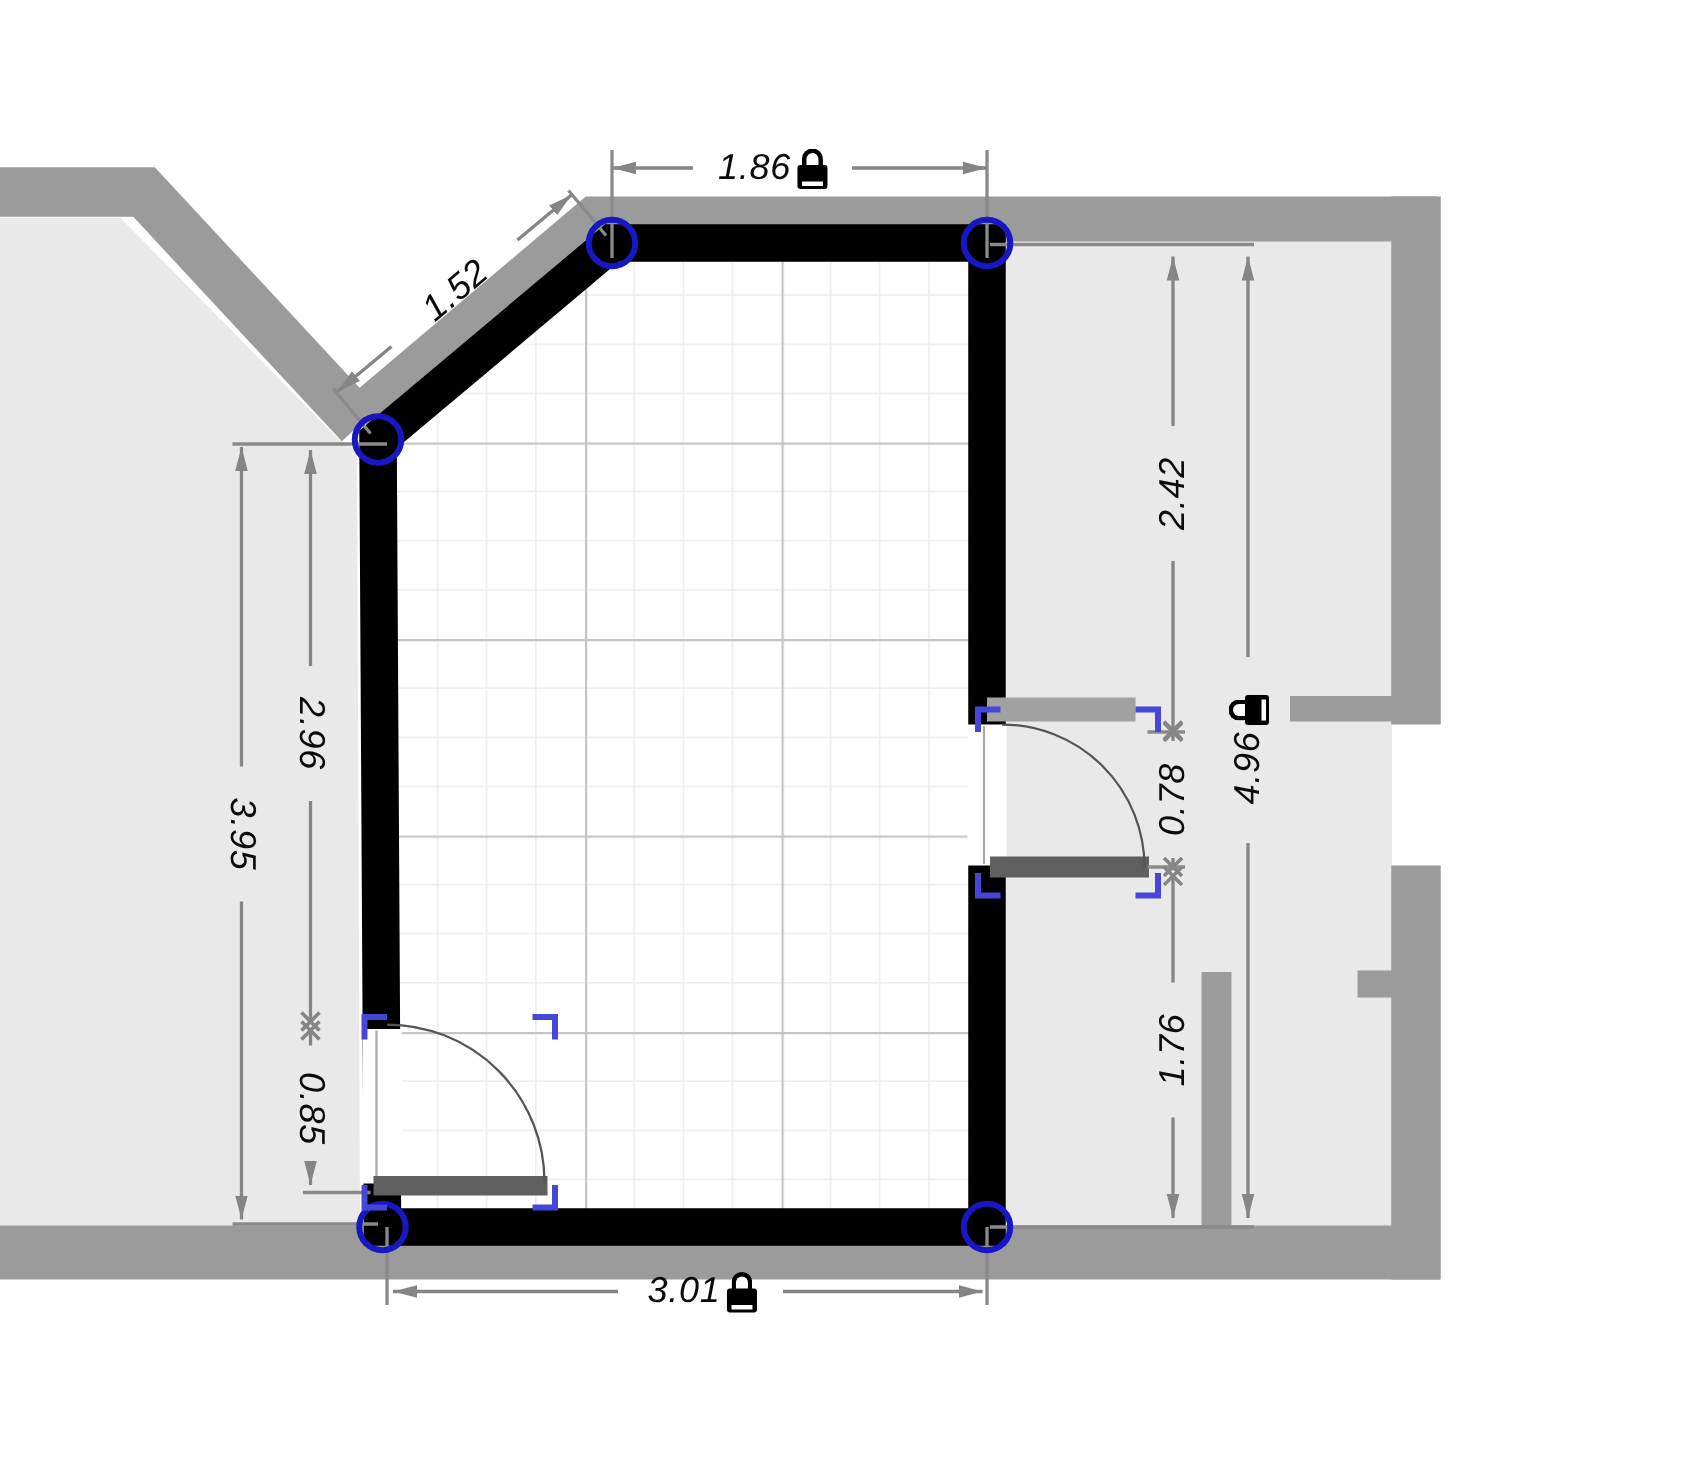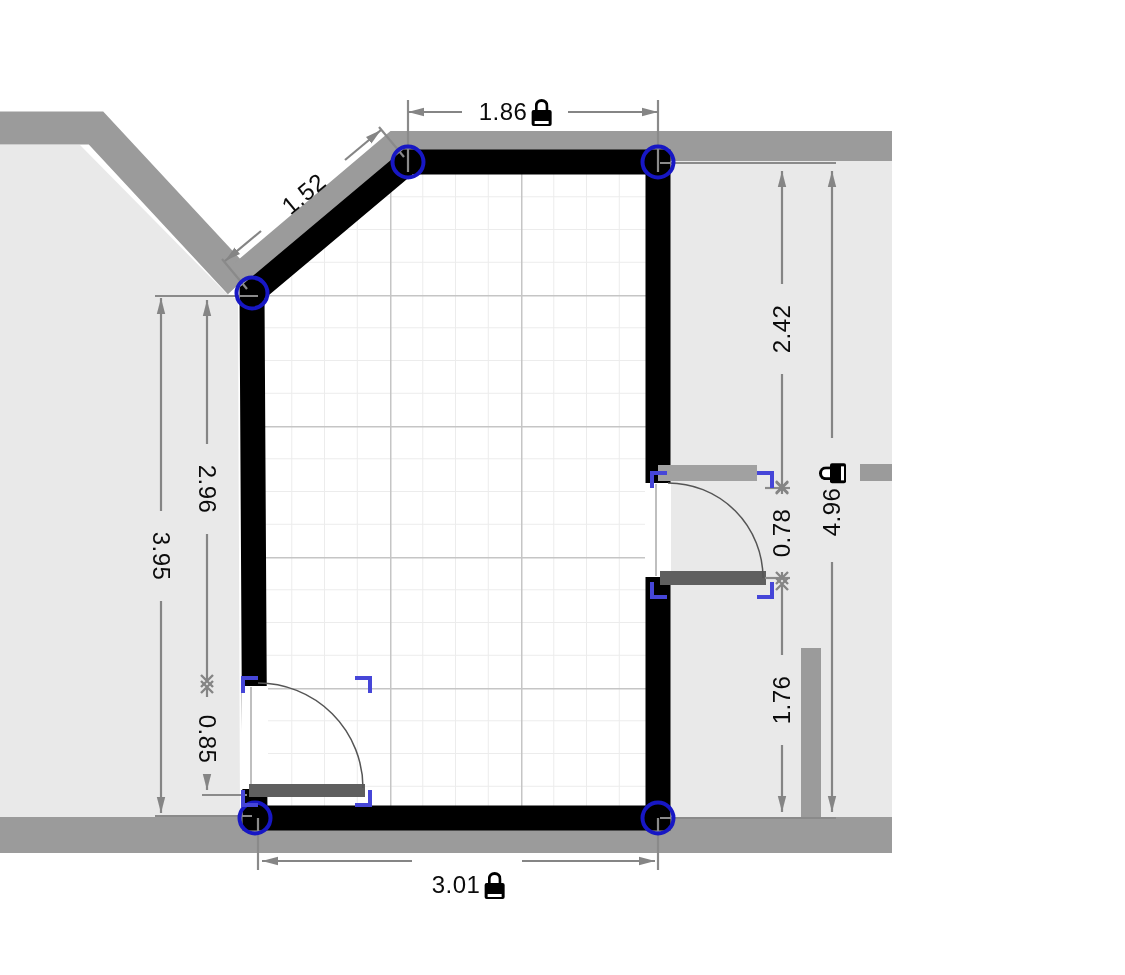--- a/index.html
+++ b/index.html
@@ -1,17 +1,17 @@
 <!DOCTYPE html>
 <html><head>
 <meta charset="utf-8">
 <style>
   html,body{margin:0;padding:0;background:#fff;}
-  #canvas{position:relative;width:892px;height:975px;background:#ffffff;overflow:hidden;
-          font-family:"Liberation Sans", sans-serif;}
+  #canvas{position:relative;width:1125px;height:975px;background:#ffffff;overflow:hidden;
+          font-family:"Liberation Sans", sans-serif;font-style:italic;}
   #plan{position:absolute;left:0;top:0;}
   .labels{position:absolute;left:0;top:0;width:100%;height:100%;pointer-events:none;}
   .dim{position:absolute;display:flex;align-items:center;white-space:nowrap;
        transform:translate(-50%,-50%) rotate(var(--rot,0deg));
        font-size:24px;color:#0b0b0b;letter-spacing:0.5px;pointer-events:auto;}
   .lock{display:inline-block;position:relative;width:20px;height:27px;margin-left:4px;}
   .lock .shackle{position:absolute;top:0;left:3px;width:14px;height:15px;
        border:3px solid #000;border-bottom:none;border-radius:8px 8px 0 0;box-sizing:border-box;background:#fff;}
   .lock .body{position:absolute;bottom:0;left:0;width:20px;height:16px;background:#000;border-radius:2px;}
   .lock .slit{position:absolute;bottom:2px;left:3px;width:14px;height:2.5px;background:#fff;}
@@ -173,21 +173,21 @@
 
   <div class="dim" style="left:832px;top:500px;--rot:-90deg;">
     <span>4.96</span>
     <span class="lock">
           <span class="shackle"></span>
           <span class="body"></span>
           <span class="slit"></span>
         </span>
   </div>
 
-  <div class="dim" style="left:468px;top:861px;margin-top:24px;">
+  <div class="dim" style="left:468px;top:861px;">
     <span>3.01</span>
     <span class="lock">
           <span class="shackle"></span>
           <span class="body"></span>
           <span class="slit"></span>
         </span>
   </div>
 
 </div>
 </div>

